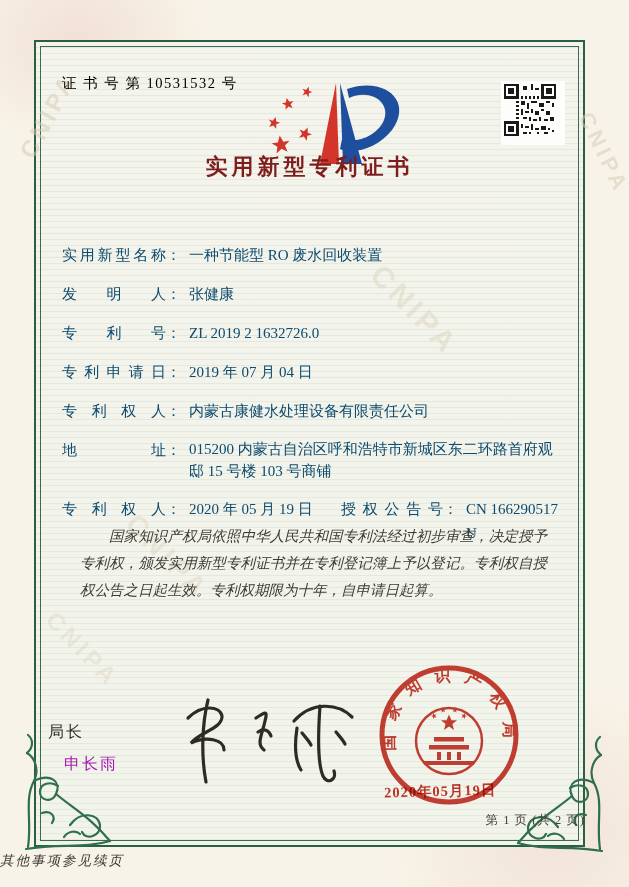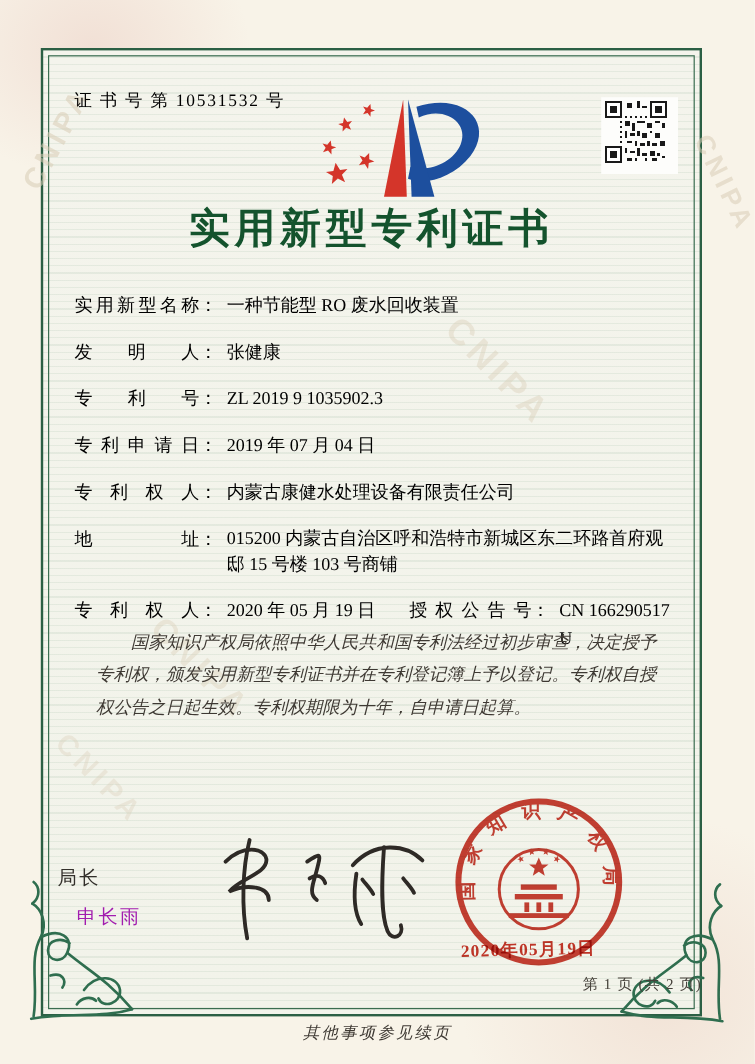--- a/index.html
+++ b/index.html
@@ -36,24 +36,24 @@
   .wm3{left:388px;top:258px;font-size:30px;transform:rotate(46deg);transform-origin:left top;opacity:.40;}
   .wm4{left:142px;top:508px;font-size:28px;transform:rotate(46deg);transform-origin:left top;opacity:.38;}
   .wm5{left:60px;top:606px;font-size:24px;transform:rotate(46deg);transform-origin:left top;opacity:.34;}
 
   .cert-no{position:absolute;left:62px;top:74px;font-size:14.5px;letter-spacing:1.5px;color:#000000;}
 
   .logo{position:absolute;left:250px;top:76px;width:165px;height:90px;}
   .qr-wrap{position:absolute;left:501px;top:81px;width:58px;height:58px;background:#fdfdfb;padding:3px;}
   .qr-wrap svg{width:52px;height:52px;display:block;}
 
-  .title{position:absolute;left:34px;right:44px;top:168px;text-align:center;
-    font-size:34px;font-weight:bold;letter-spacing:4px;color:#14532d;}
-
-  .fields{position:absolute;left:62px;top:243px;right:62px;font-size:15px;color:#000000;}
+  .title{position:absolute;left:34px;right:44px;top:152px;text-align:center;
+    font-size:22px;font-weight:bold;letter-spacing:4px;color:#7f1d1d;}
+
+  .fields{position:absolute;left:62px;top:243px;right:62px;font-size:15px;color:#0c4a6e;}
   .frow{display:flex;align-items:flex-start;line-height:24px;margin-bottom:15px;}
   .flabel{display:inline-block;width:104px;text-align:justify;text-align-last:justify;flex:none;}
   .fcolon{flex:none;margin-right:8px;}
   .fvalue{flex:1;}
   .fvalue.addr{max-width:396px;line-height:22px;}
   .fvalue.narrow{flex:none;width:152px;}
   .flabel2{display:inline-block;width:102px;text-align:justify;text-align-last:justify;flex:none;}
 
   .paras{position:absolute;left:62px;right:64px;top:505px;font-size:14.5px;
     line-height:27px;text-align:justify;color:#3e3933;font-style:italic;}
@@ -62,21 +62,21 @@
   .sig-label{position:absolute;left:48px;top:722px;font-size:16px;letter-spacing:2px;color:#33302b;}
   .sig-name{position:absolute;left:64px;top:754px;font-size:16px;letter-spacing:2px;color:#a21caf;}
   .signature{position:absolute;left:168px;top:686px;width:195px;height:112px;}
 
   .seal{position:absolute;left:374px;top:660px;width:150px;height:150px;mix-blend-mode:multiply;opacity:.95;}
   .seal-date{position:absolute;left:384px;top:782px;font-size:14.5px;color:#c8372a;
     letter-spacing:1px;transform:rotate(-1.5deg);font-weight:bold;mix-blend-mode:multiply;}
 
   .page-info{position:absolute;left:34px;right:44px;top:812px;text-align:right;
     font-size:12.5px;color:#45413a;letter-spacing:1px;}
-  .footer-note{position:absolute;left:0;right:0;top:852px;text-align:center;
+  .footer-note{position:absolute;left:0;right:0;top:852px;
     font-size:13.5px;color:#3e3933;font-style:italic;letter-spacing:2px;}
 
   .flourish{position:absolute;width:126px;height:118px;pointer-events:none;}
   .flourish.bl{left:18px;top:733px;}
   .flourish.br{left:484px;top:735px;transform:scaleX(-1);}
 </style>
 </head>
 <body>
 
 <svg width="0" height="0" style="position:absolute" aria-hidden="true">
@@ -183,21 +183,21 @@
     <span class="fvalue">一种节能型 RO 废水回收装置</span>
   </div>
   <div class="frow">
     <span class="flabel">发明人</span>
       <span class="fcolon">：</span>
     <span class="fvalue">张健康</span>
   </div>
   <div class="frow">
     <span class="flabel">专利号</span>
       <span class="fcolon">：</span>
-    <span class="fvalue">ZL 2019 9 1035902.3</span>
+    <span class="fvalue">ZL 2019 2 1632726.0</span>
   </div>
   <div class="frow">
     <span class="flabel">专利申请日</span>
       <span class="fcolon">：</span>
     <span class="fvalue">2019 年 07 月 04 日</span>
   </div>
   <div class="frow">
     <span class="flabel">专利权人</span>
       <span class="fcolon">：</span>
     <span class="fvalue">内蒙古康健水处理设备有限责任公司</span>

